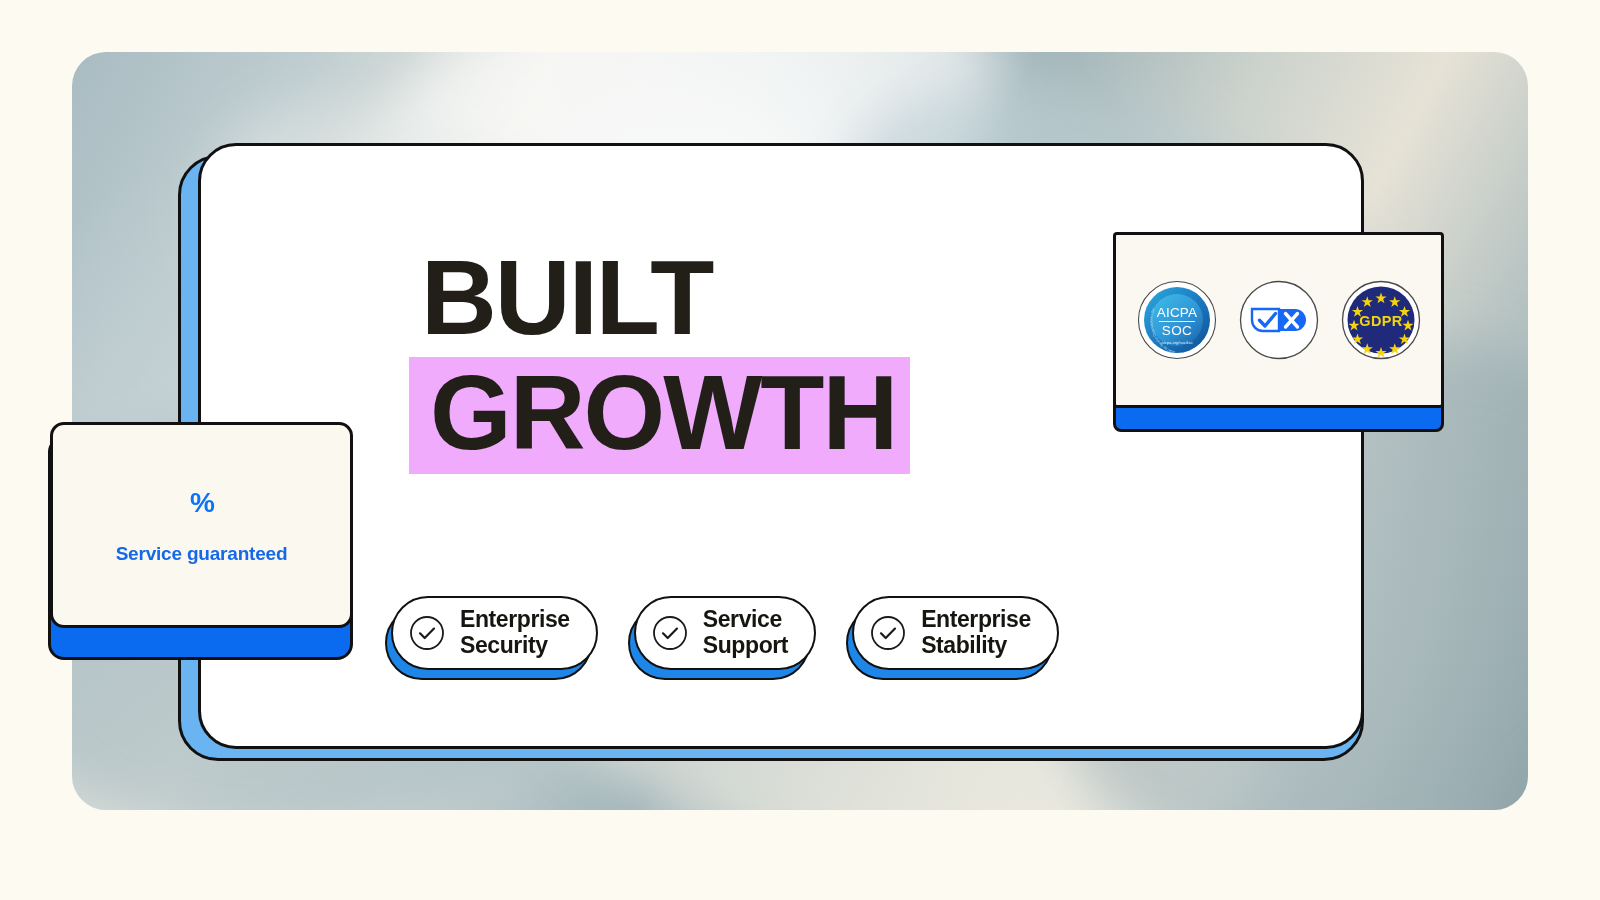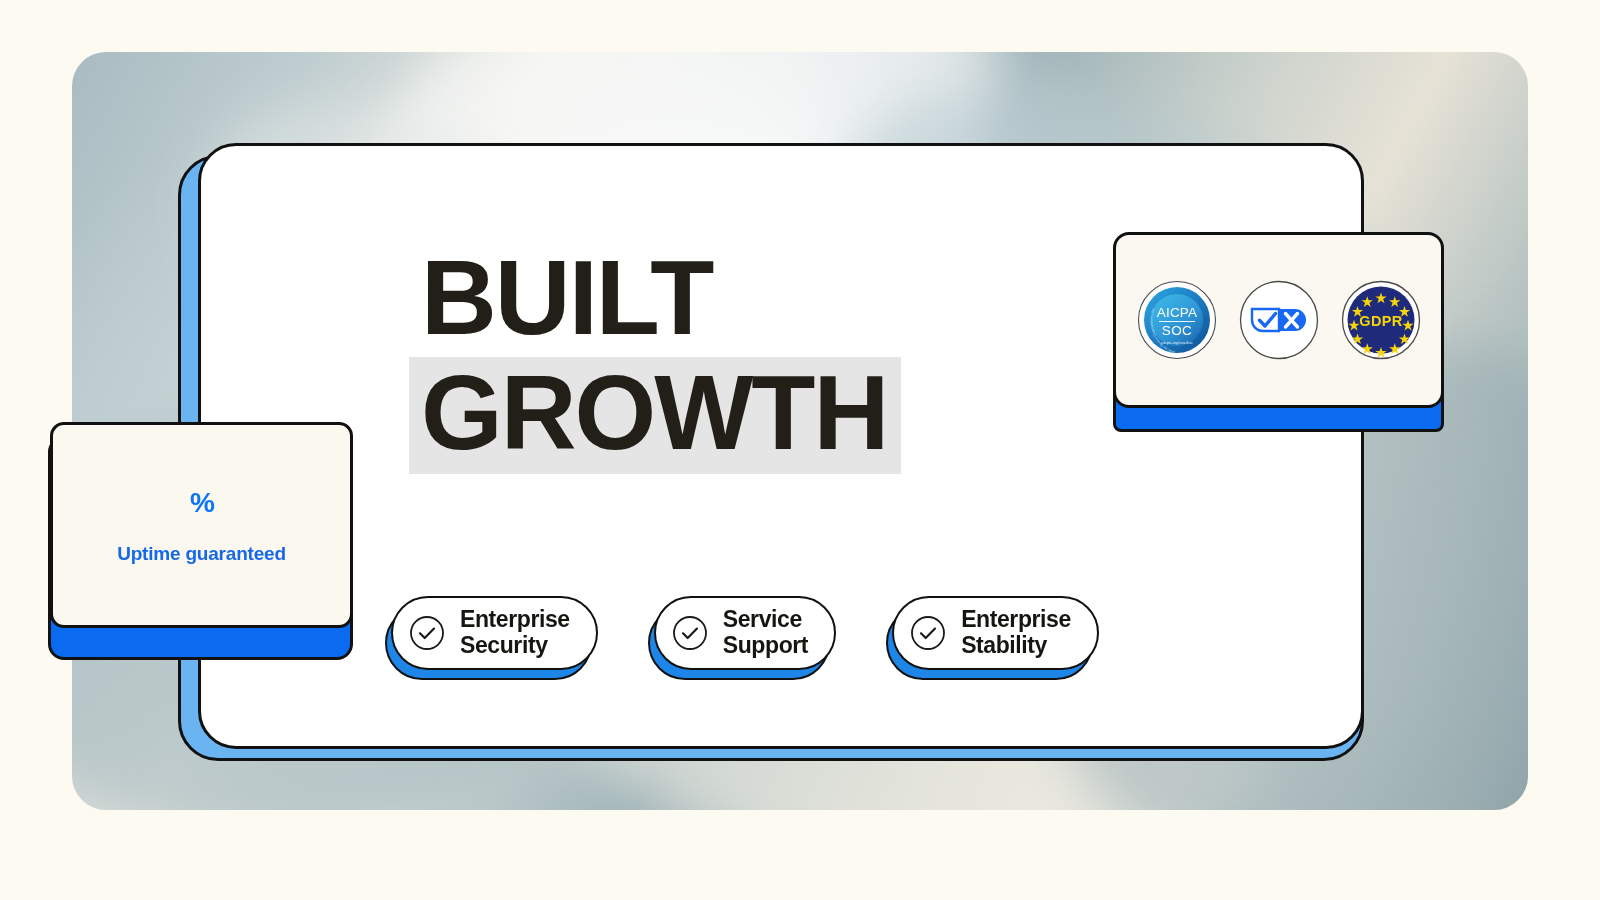--- a/index.html
+++ b/index.html
@@ -95,33 +95,33 @@
     font-weight: 700;
     font-size: 105px;
     line-height: 0.96;
     letter-spacing: -2px;
     color: #211F18;
     text-transform: uppercase;
     white-space: nowrap;
   }
   .hl-line.highlight {
     display: inline-block;
-    background: #e5e5e5;
-    padding: 6px 14px 10px 12px;
+    background: #f0abfc;
+    padding: 6px 14px 10px 21px;
     margin-left: -12px;
     margin-top: 8px;
   }
 
   
   #pill-row {
     position: absolute;
     left: 391px;
     top: 596px;
     display: flex;
-    gap: 56px;
+    gap: 36px;
     align-items: flex-start;
   }
   .pill-wrap { position: relative; }
   .pill-shadow {
     position: absolute;
     left: -6px;
     top: 10px;
     width: 100%;
     height: 74px;
     border-radius: 40px;
@@ -221,21 +221,21 @@
     border-radius: 8px;
     background: #0B6BF0;
     border: 3px solid #111111;
   }
   #compliance-card {
     position: absolute;
     left: 1113px;
     top: 232px;
     width: 331px;
     height: 176px;
-    border-radius: 16px;
+    border-radius: 4px;
     background: #FBF8F2;
     border: 3px solid #111111;
     display: flex;
     align-items: center;
     justify-content: center;
     gap: 22px;
   }
   .badge { flex: 0 0 auto; width: 80px; height: 80px; }
 
   
@@ -307,21 +307,21 @@
       </div>
     </div>
 
   </div>
 
   <div id="uptime-shadow"></div>
   <div id="uptime-card">
     <div id="uptime-number-row">
       <span id="uptime-percent">%</span>
     </div>
-    <div id="uptime-caption">Uptime guaranteed</div>
+    <div id="uptime-caption">Service guaranteed</div>
   </div>
 
   <div id="compliance-shadow"></div>
   <div id="compliance-card">
 
     <span class="badge">
       <svg viewBox="0 0 80 80" width="80" height="80">
         <defs>
           <linearGradient id="socgrad" x1="0" y1="0" x2="1" y2="1">
             <stop offset="0%" stop-color="#2EA9DF"></stop>

